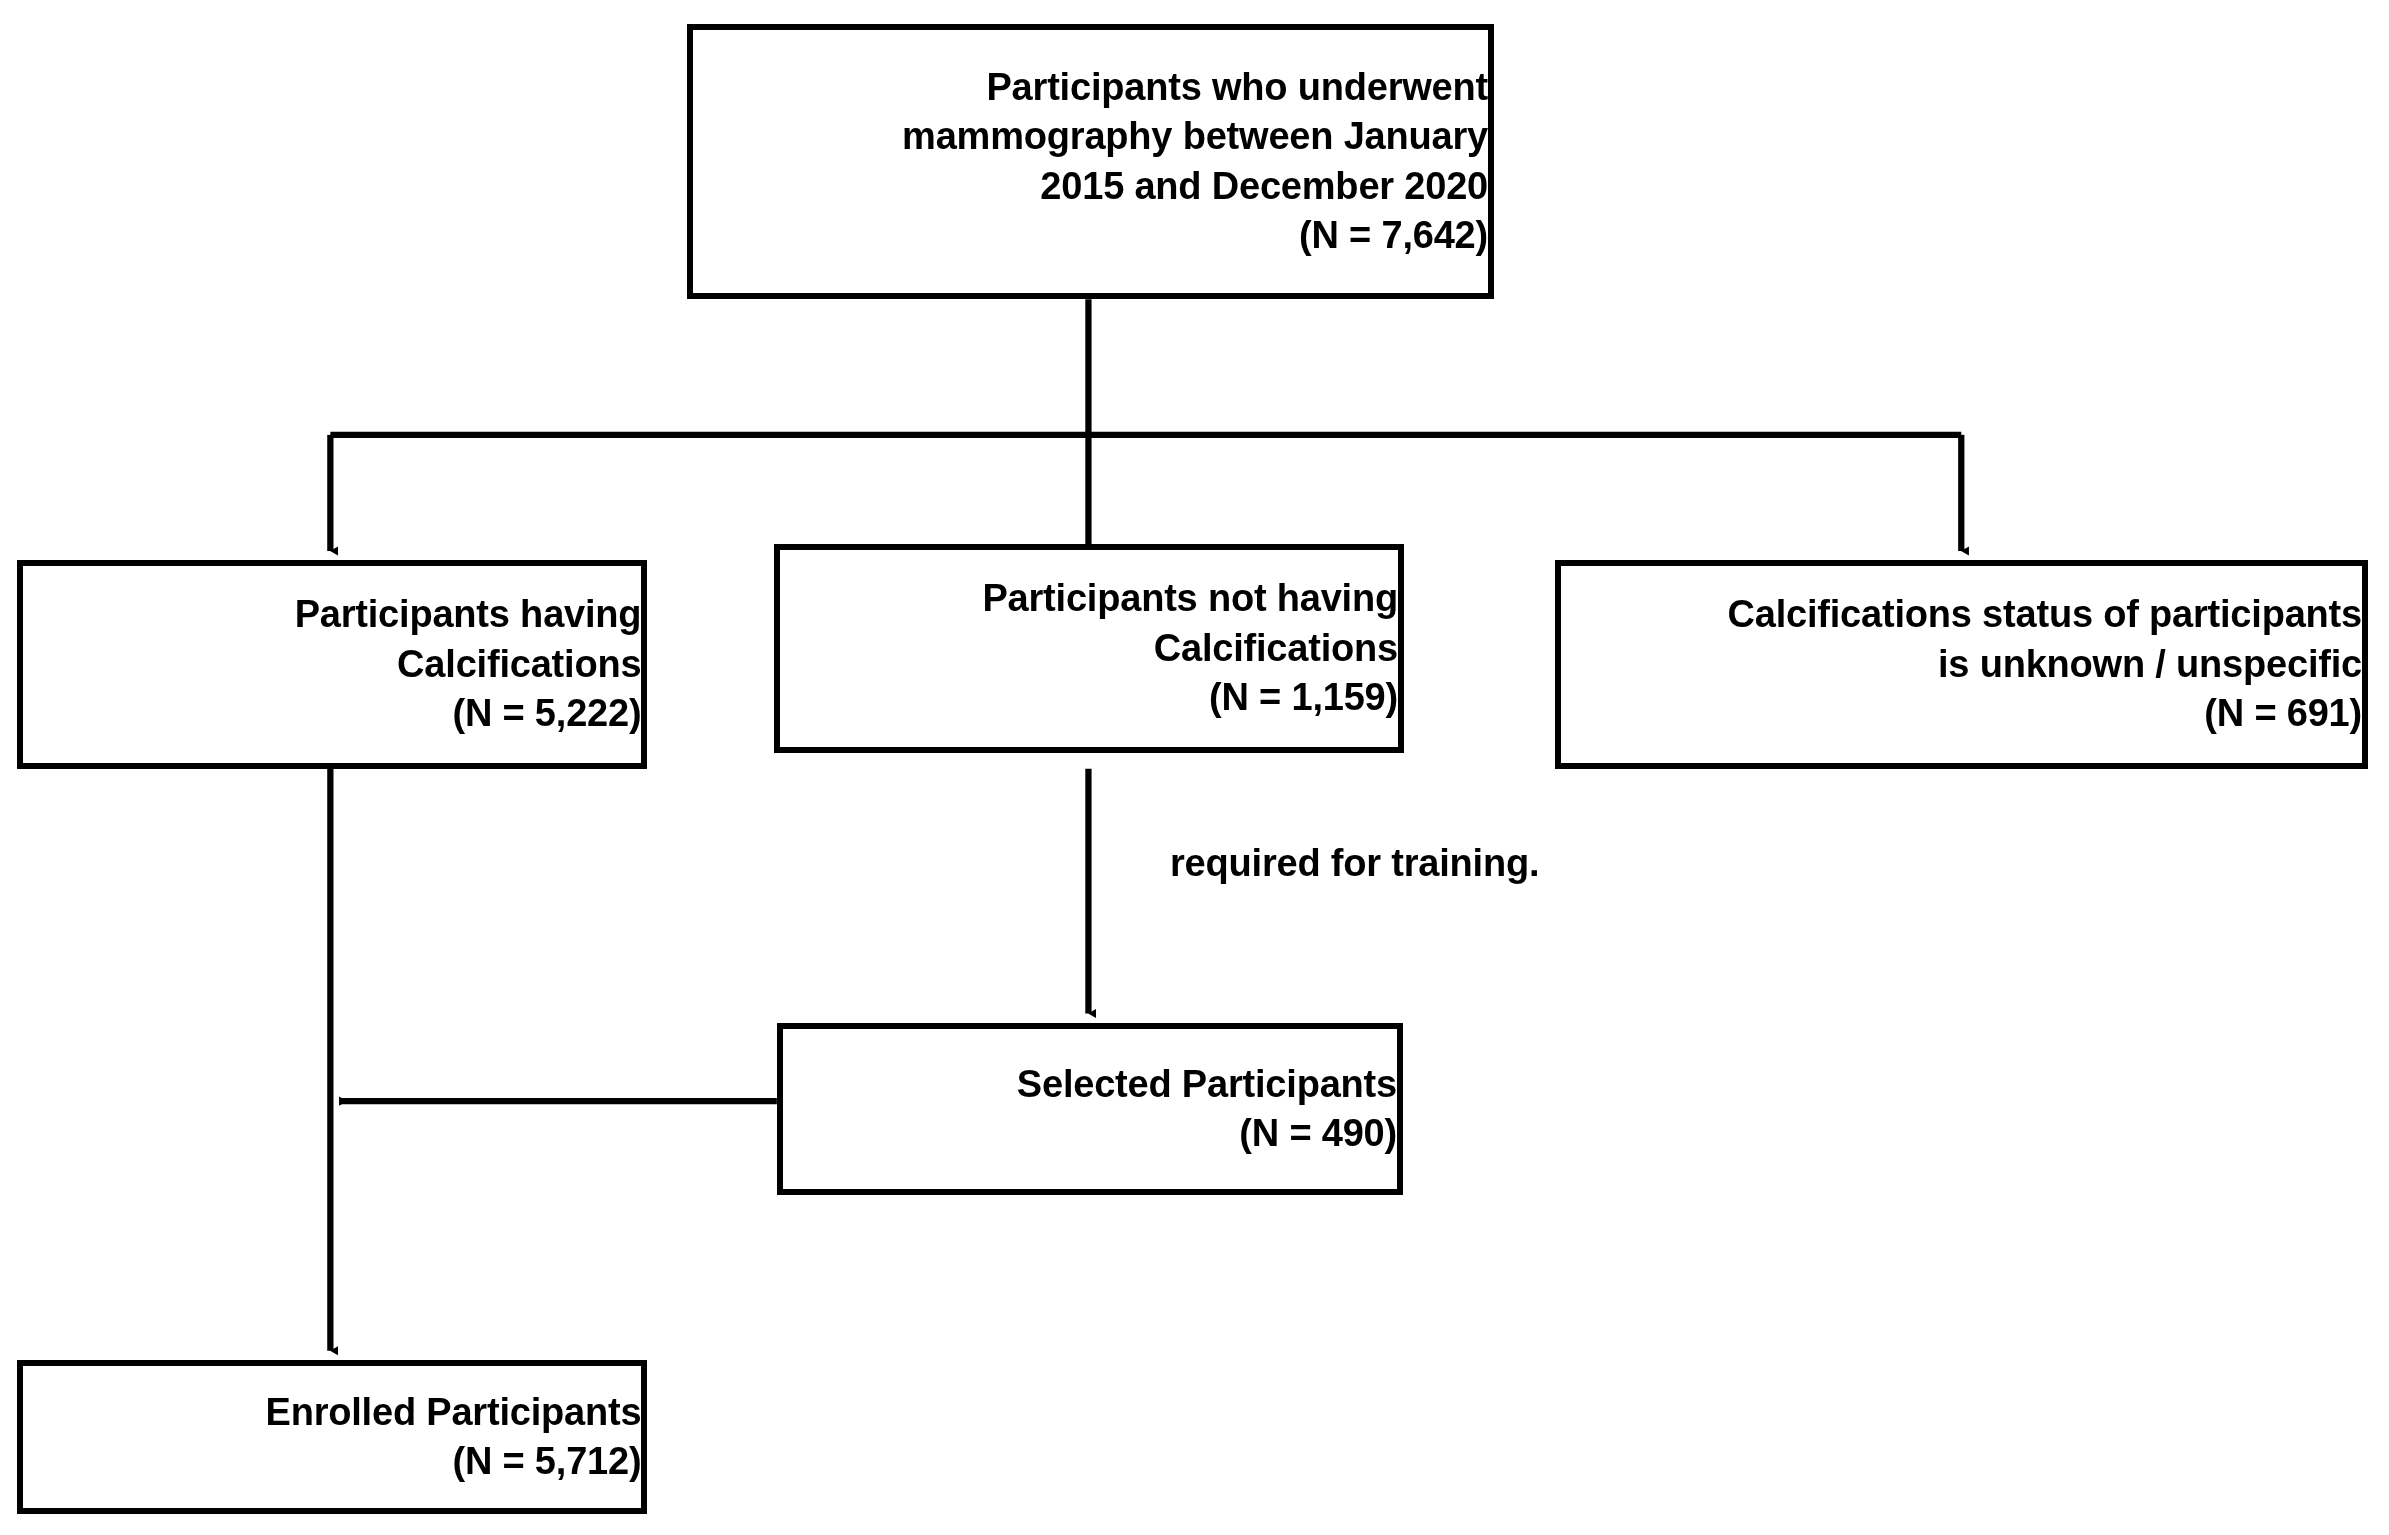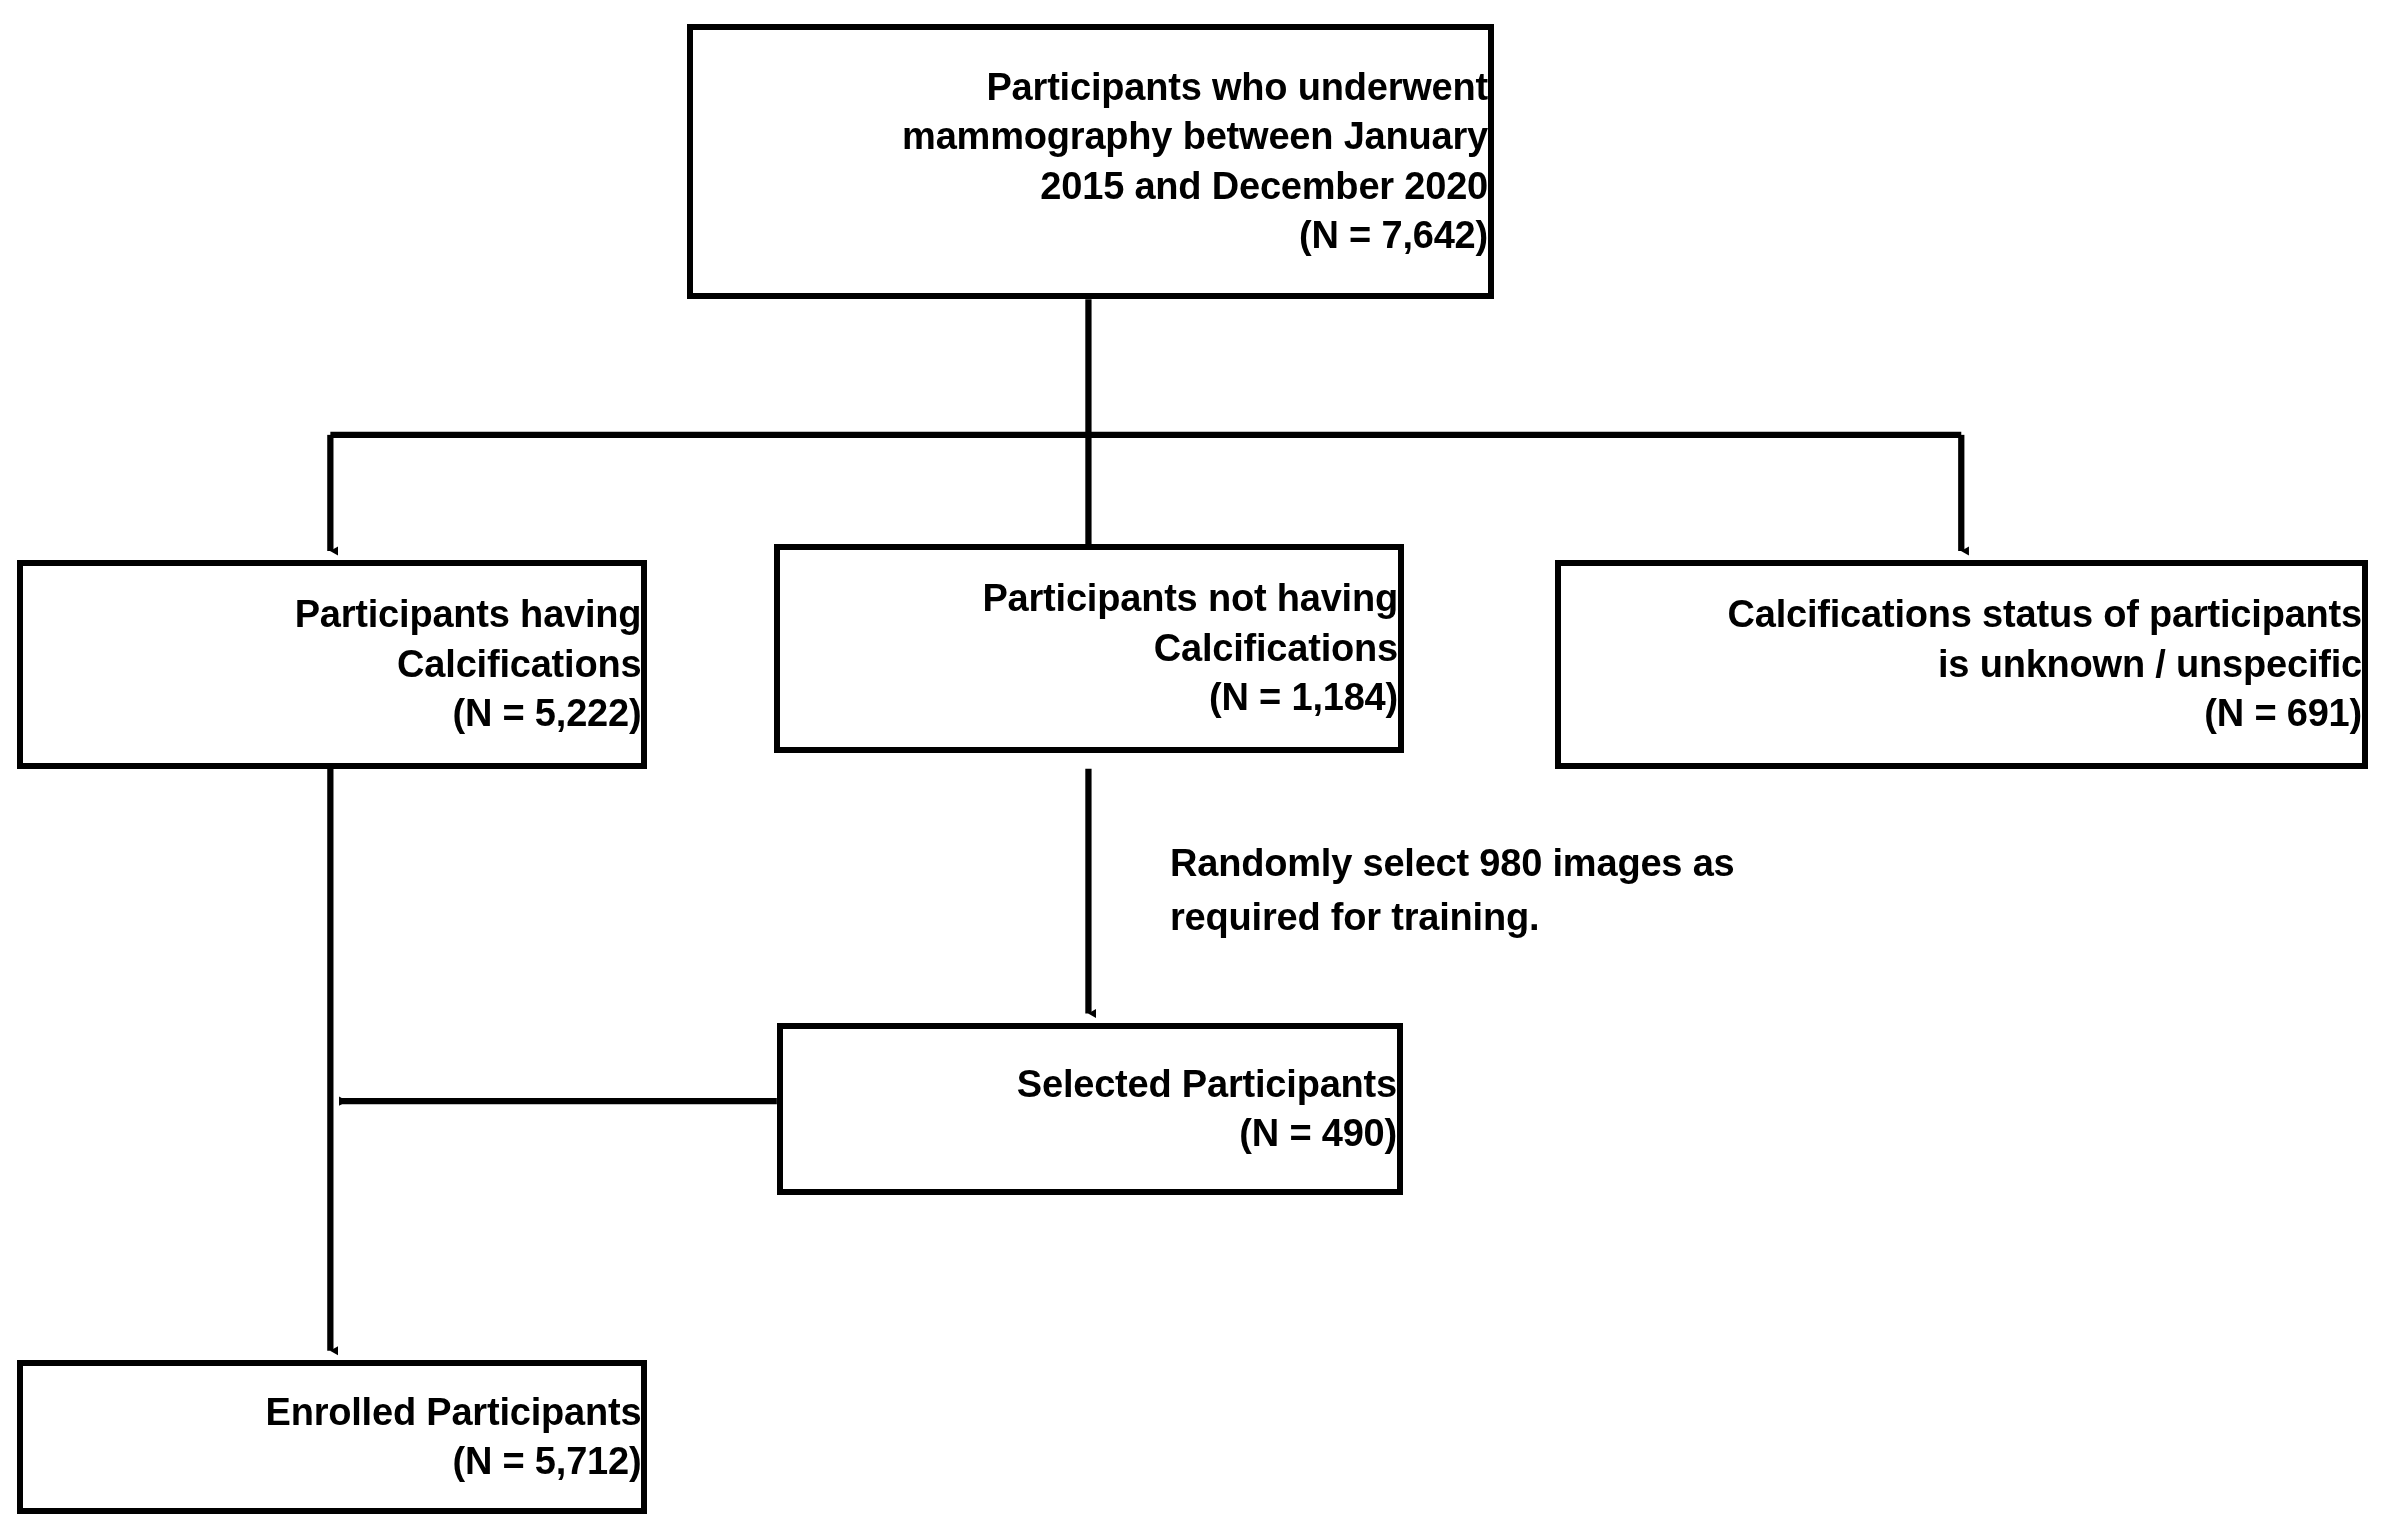--- a/index.html
+++ b/index.html
@@ -98,31 +98,30 @@
 
   <div class="node" id="node-having-calcifications" style="left:17.4px; top:560px; width:630px; height:209px;">
     <span class="line">Participants having</span>
     <span class="line">Calcifications</span>
     <span class="line">(N = 5,222)</span>
   </div>
 
   <div class="node" id="node-not-having-calcifications" style="left:774px; top:544px; width:630px; height:209px;">
     <span class="line">Participants not having</span>
     <span class="line">Calcifications</span>
-    <span class="line">(N = 1,184)</span>
+    <span class="line">(N = 1,159)</span>
   </div>
 
   <div class="node" id="node-unknown-calcifications" style="left:1555px; top:560px; width:813px; height:209px;">
     <span class="line">Calcifications status of participants</span>
     <span class="line">is unknown / unspecific</span>
     <span class="line">(N = 691)</span>
   </div>
 
   <div class="annotation" id="annotation-random-selection" style="left:1170px; top:837px;">
-    <span class="line">Randomly select 980 images as</span>
     <span class="line">required for training.</span>
   </div>
 
   <div class="node" id="node-selected-participants" style="left:777px; top:1023px; width:626px; height:172px;">
     <span class="line">Selected Participants</span>
     <span class="line">(N = 490)</span>
   </div>
 
   <div class="node" id="node-enrolled-participants" style="left:17.4px; top:1360px; width:630px; height:154px;">
     <span class="line">Enrolled Participants</span>

